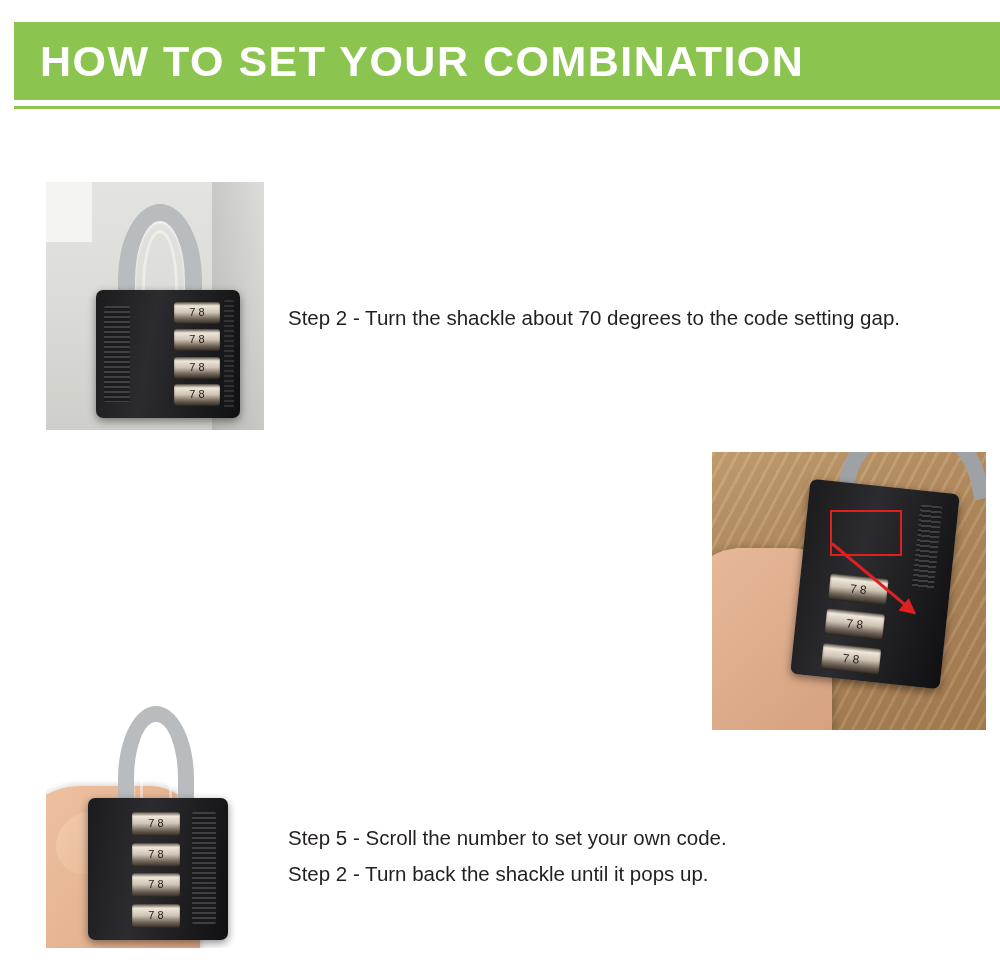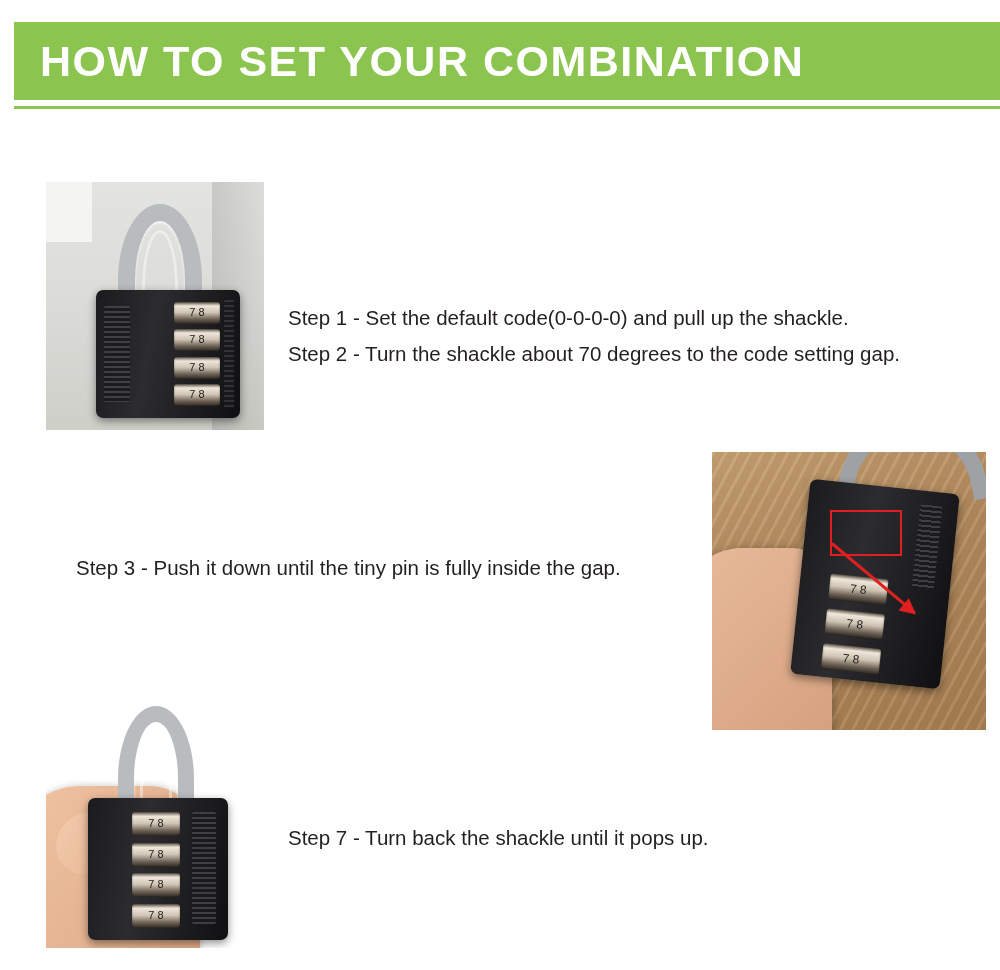--- a/index.html
+++ b/index.html
@@ -238,26 +238,24 @@
         <div class="dial" style="height:22px;">
           <span style="top:5px; font-size:11px;">7 8</span>
         </div>
       </div>
       <div class="vent" style="left:128px; top:10px; width:10px; height:108px; opacity:.6;"></div>
     </div>
   </div>
 </div>
 
 <div class="steps" id="steps12">
-  <div>Step 1 - Set the default code(0-0-0-0) and pull up the shackle.</div>
   <div>Step 2 - Turn the shackle about 70 degrees to the code setting gap.</div>
 </div>
 
 <div class="steps" id="steps34">
-  <div>Step 3 - Push it down until the tiny pin is fully inside the gap.</div>
 </div>
 
 <div class="photo" id="photo2">
   <div class="woodgrain"></div>
   <div class="hand"></div>
 
   <div class="lock" style="left:96px; top:-24px; width:200px; height:300px;">
 
     <div style="position:absolute; left:24px; top:-10px; width:150px; height:96px;
                 border:16px solid #9ea2a5; border-bottom:none;
@@ -302,14 +300,15 @@
         </div>
         <div class="dial" style="height:24px;">
           <span style="top:6px; font-size:11px;">7 8</span>
         </div>
       </div>
     </div>
   </div>
 </div>
 
 <div class="steps" id="steps56">
-  <div>Step 7 - Turn back the shackle until it pops up.</div>
+  <div>Step 5 - Scroll the number to set your own code.</div>
+  <div>Step 2 - Turn back the shackle until it pops up.</div>
 </div>
 
 </body></html>

